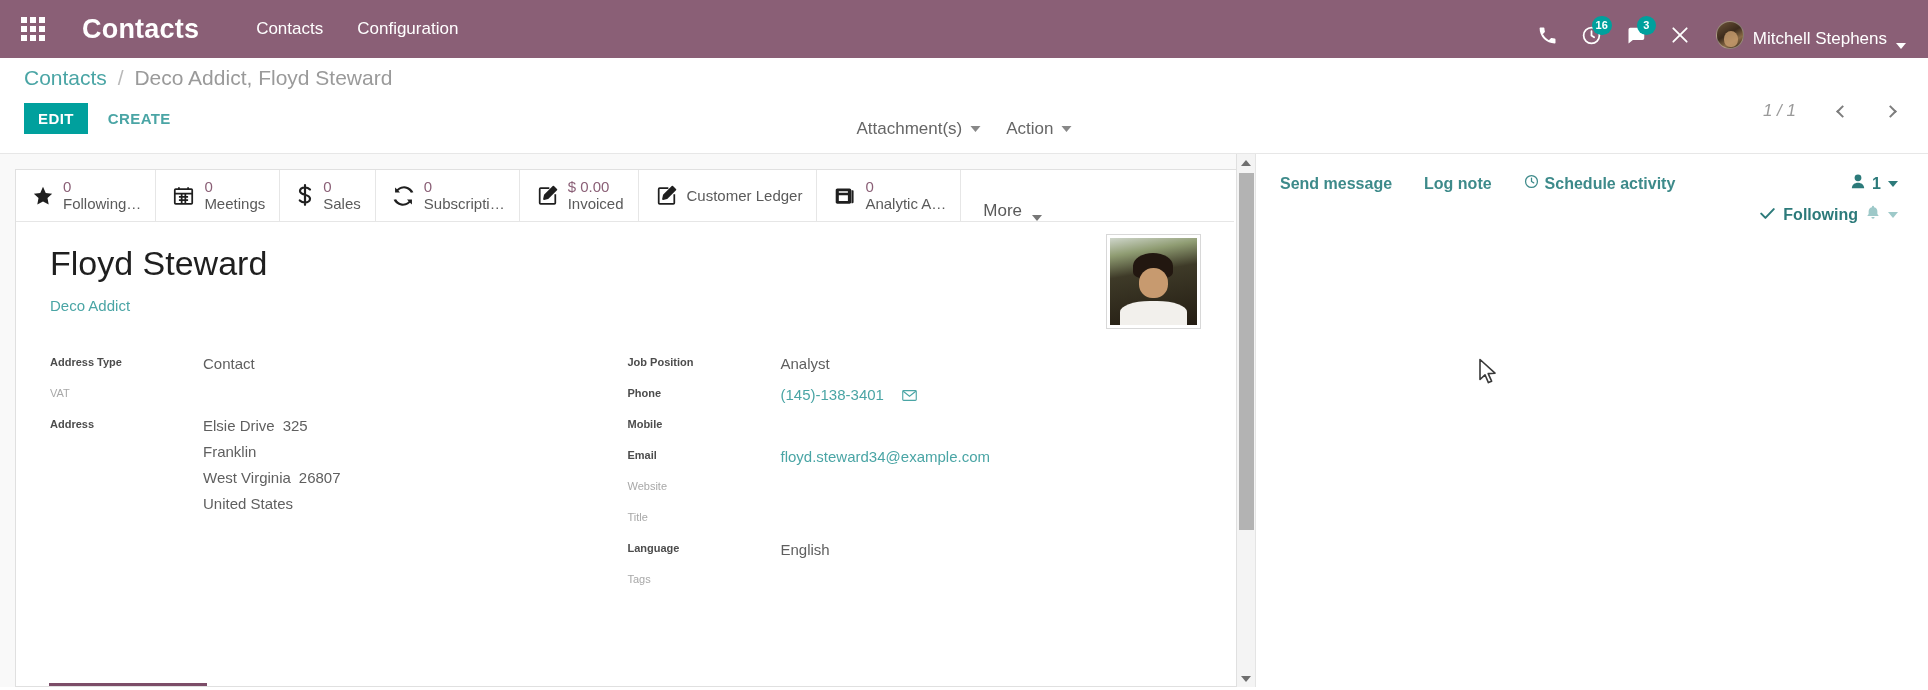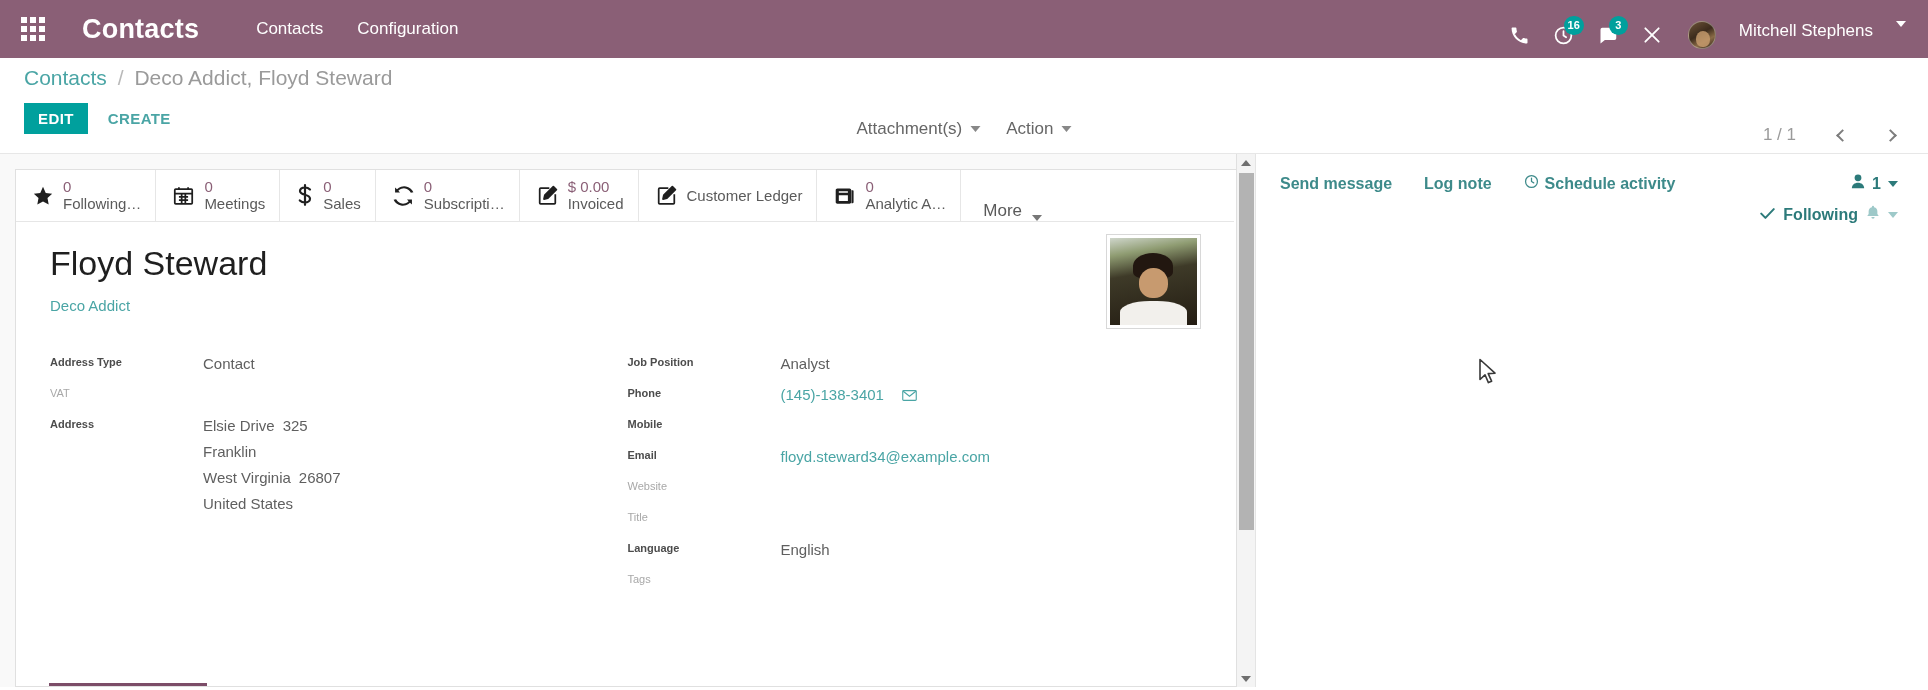--- a/index.html
+++ b/index.html
@@ -66,21 +66,21 @@
     border-radius: 10px;
     background: #00a09d;
     color: #fff;
     font-size: 11px;
     font-weight: bold;
     display: flex; align-items: center; justify-content: center;
     padding: 0 4px;
     line-height: 1;
   }
   .user-menu {
-    display: flex; align-items: flex-start; gap: 23px;
+    display: flex; align-items: flex-end; gap: 9px;
     margin-left: 14px; cursor: pointer; padding-right: 4px;
   }
   .avatar-sm {
     width: 28px; height: 28px; border-radius: 50%;
     background: linear-gradient(150deg,#6e5438 0%,#3c2b1c 45%,#8a6b46 70%,#2b1f14 100%);
     border: 1px solid rgba(255,255,255,.35);
     overflow: hidden; position: relative; flex: none;
   }
   .avatar-sm::after{
     content:""; position:absolute; left:7px; top:9px; width:14px; height:16px;
@@ -139,23 +139,24 @@
     position: absolute;
     left: 50%; transform: translateX(-50%);
     bottom: 14px;
     display: flex; align-items: flex-start; gap: 26px;
   }
   .cp-dropdown {
     display: flex; align-items: center; gap: 8px;
     font-size: 17px; color: #666666; cursor: pointer; white-space: nowrap;
   }
   .cp-pager {
-    position: absolute; right: 24px; bottom: 4px;
+    position: absolute; right: 24px; bottom: 28px;
     display: flex; align-items: center; gap: 20px;
     color: #8a8a8a;
+    font-style: italic;
   }
   .pager-text { font-size: 17px; color: #9a9a9a; margin-right: 12px; white-space: nowrap; }
   .pager-btn {
     width: 28px; height: 28px; display: flex; align-items: center; justify-content: center;
     cursor: pointer; color: #7d7d7d;
   }
   .chev { width: 9px; height: 9px; border-style: solid; border-color: #7d7d7d; }
   .chev-l { border-width: 0 0 2.5px 2.5px; transform: rotate(45deg); }
   .chev-r { border-width: 2.5px 2.5px 0 0; transform: rotate(45deg); }
 

